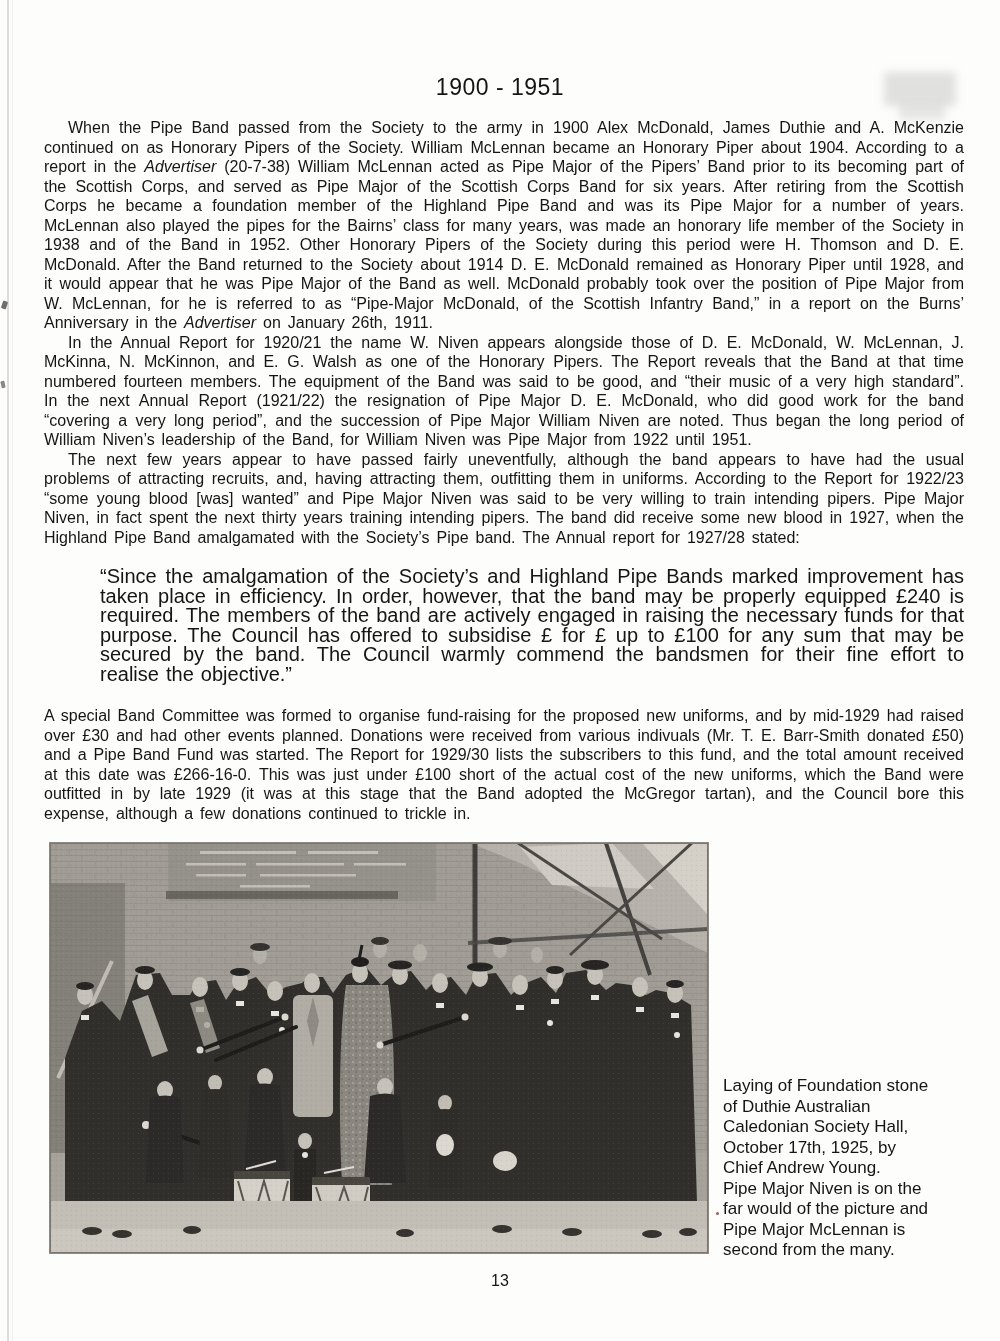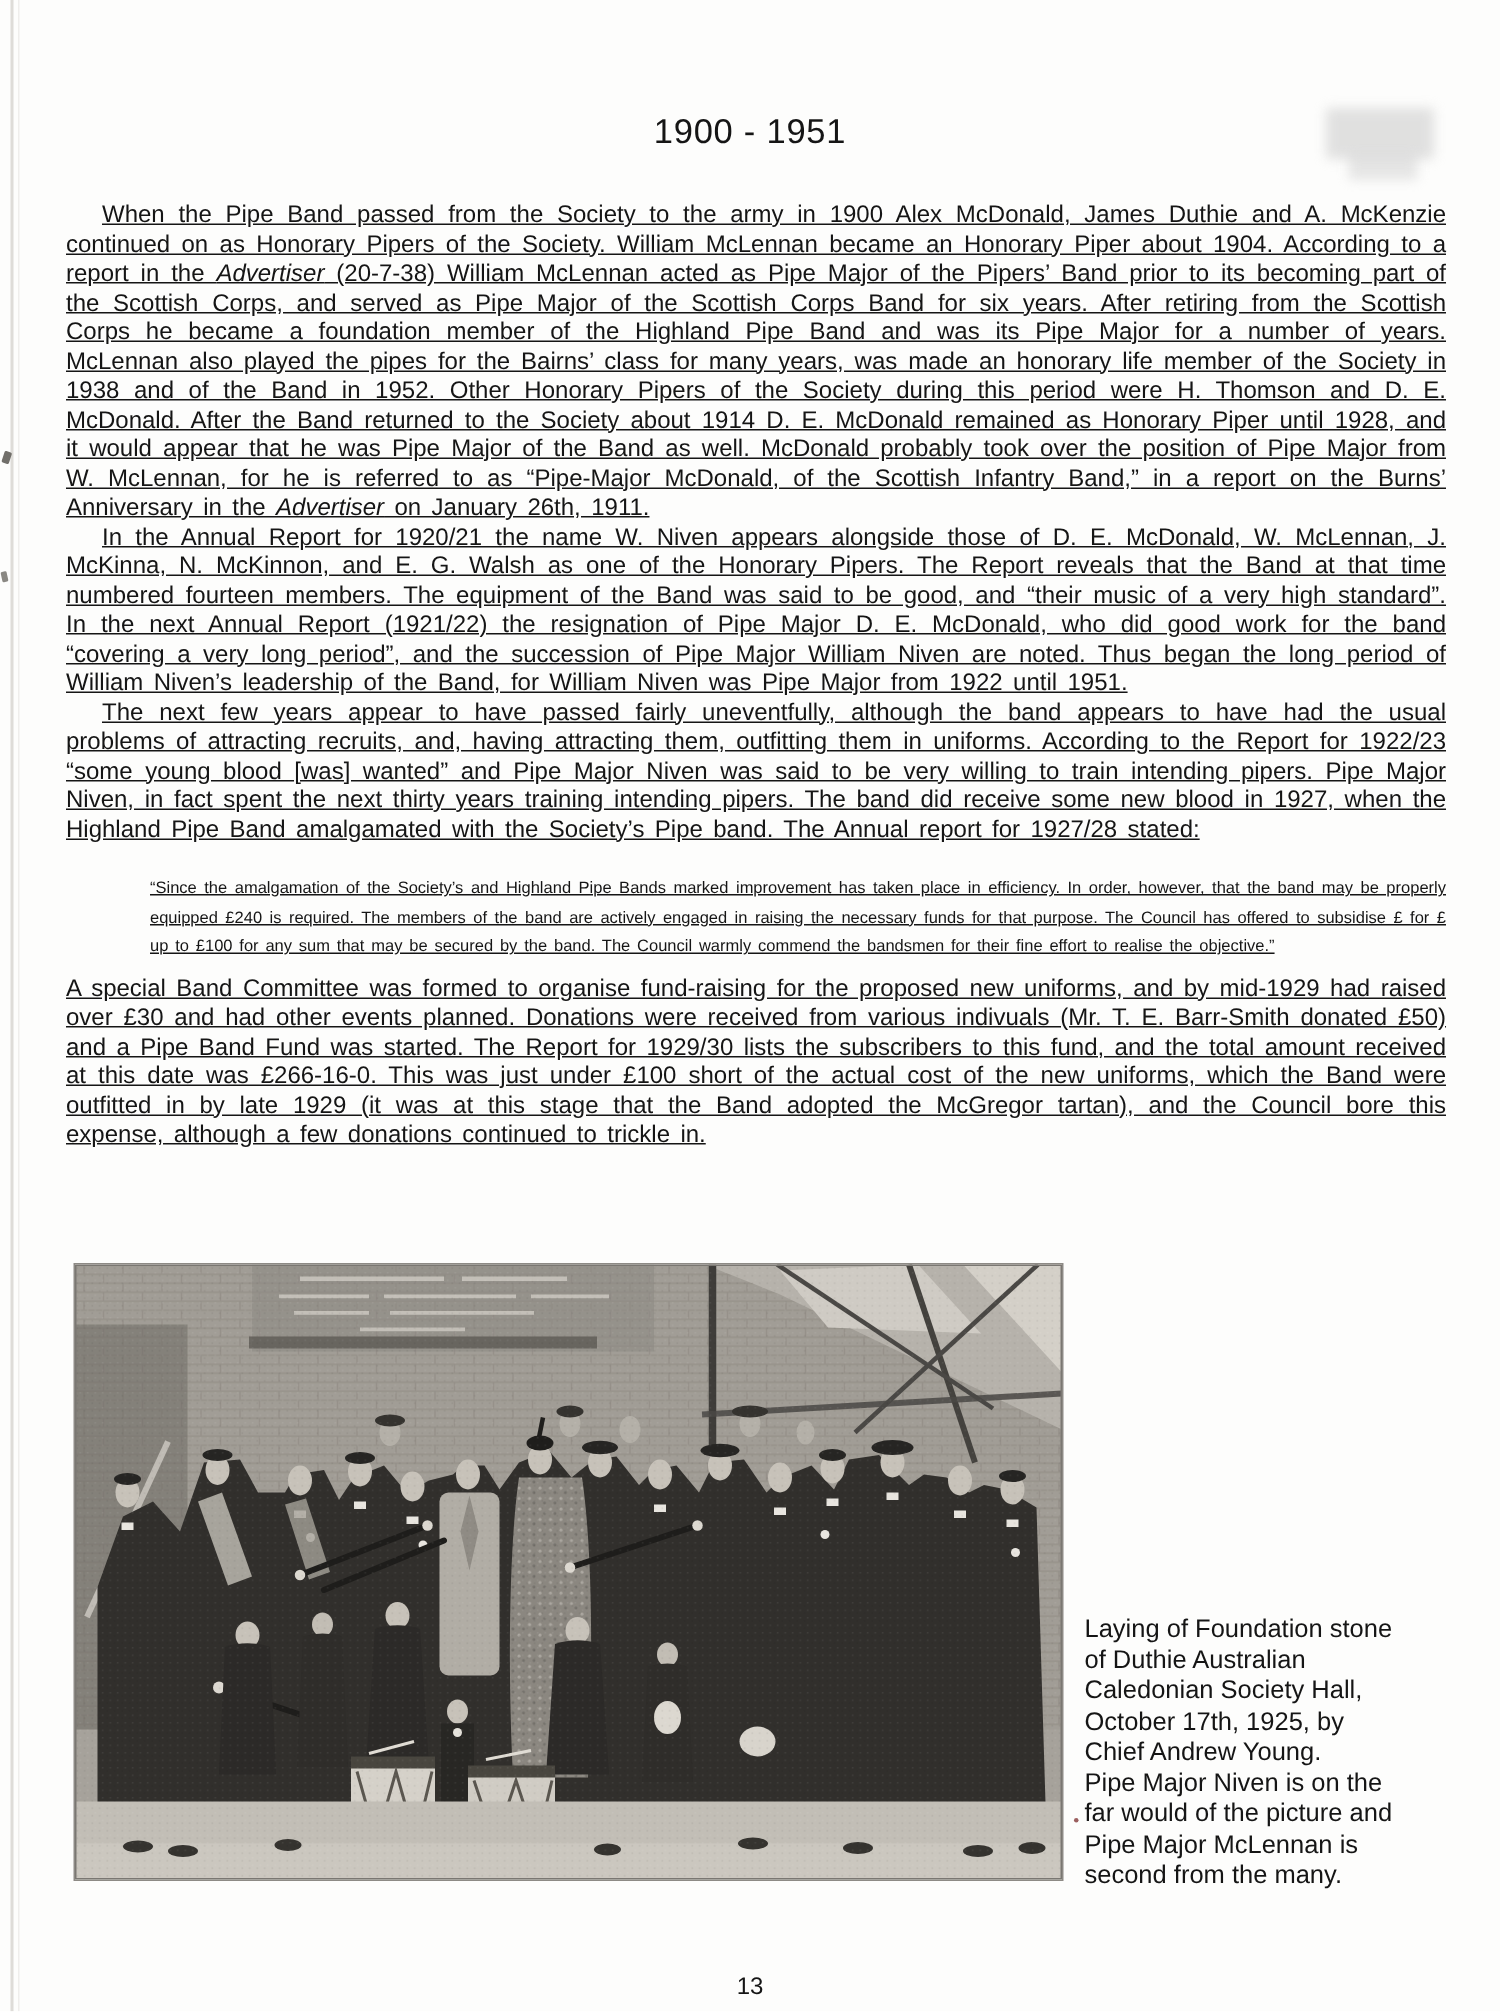--- a/index.html
+++ b/index.html
@@ -21,48 +21,48 @@
   .smudge{position:absolute;background:#c9c9c9;filter:blur(4px);}
   .smudge.s1{left:884px;top:72px;width:72px;height:34px;opacity:.55;}
   .smudge.s2{left:899px;top:103px;width:46px;height:17px;opacity:.45;}
 
   .title{
     margin:0;padding-top:74px;
     text-align:center;
     font-size:23px;font-weight:normal;letter-spacing:.5px;
   }
   .text-col{
-    position:absolute;left:44px;top:134px;width:920px;text-decoration:underline;
+    position:absolute;left:44px;top:118px;width:920px;
   }
   .text-col p{
     margin:0;
     font-size:16px;line-height:19.5px;
     text-align:justify;
     text-indent:24px;
     word-spacing:2.5px;
   }
   .text-col p.no-indent{text-indent:0;}
   .text-col blockquote{
-    margin:20px 0 8px 56px;
-    font-size:11px;line-height:19.5px;
+    margin:20px 0 22px 56px;
+    font-size:20px;line-height:19.5px;
     text-align:justify;
     word-spacing:1.5px;
   }
   .photo-frame{
     position:absolute;left:50px;top:843px;width:658px;height:410px;
     outline:1px solid #8d8a85;
   }
   .photo-frame svg{display:block;width:658px;height:410px;}
   .caption{
     position:absolute;left:723px;top:1076px;width:244px;
     font-size:17px;line-height:20.5px;
   }
   .page-number{
     position:absolute;left:0;top:1272px;width:1000px;
-    text-align:center;font-size:16px;margin-top:44px;
+    text-align:center;font-size:16px;
   }
 </style>
 </head>
 <body>
 
 <div class="page">
 
   <div class="edge-line"></div>
   <div class="edge-line2"></div>
   <div class="speck a"></div>

